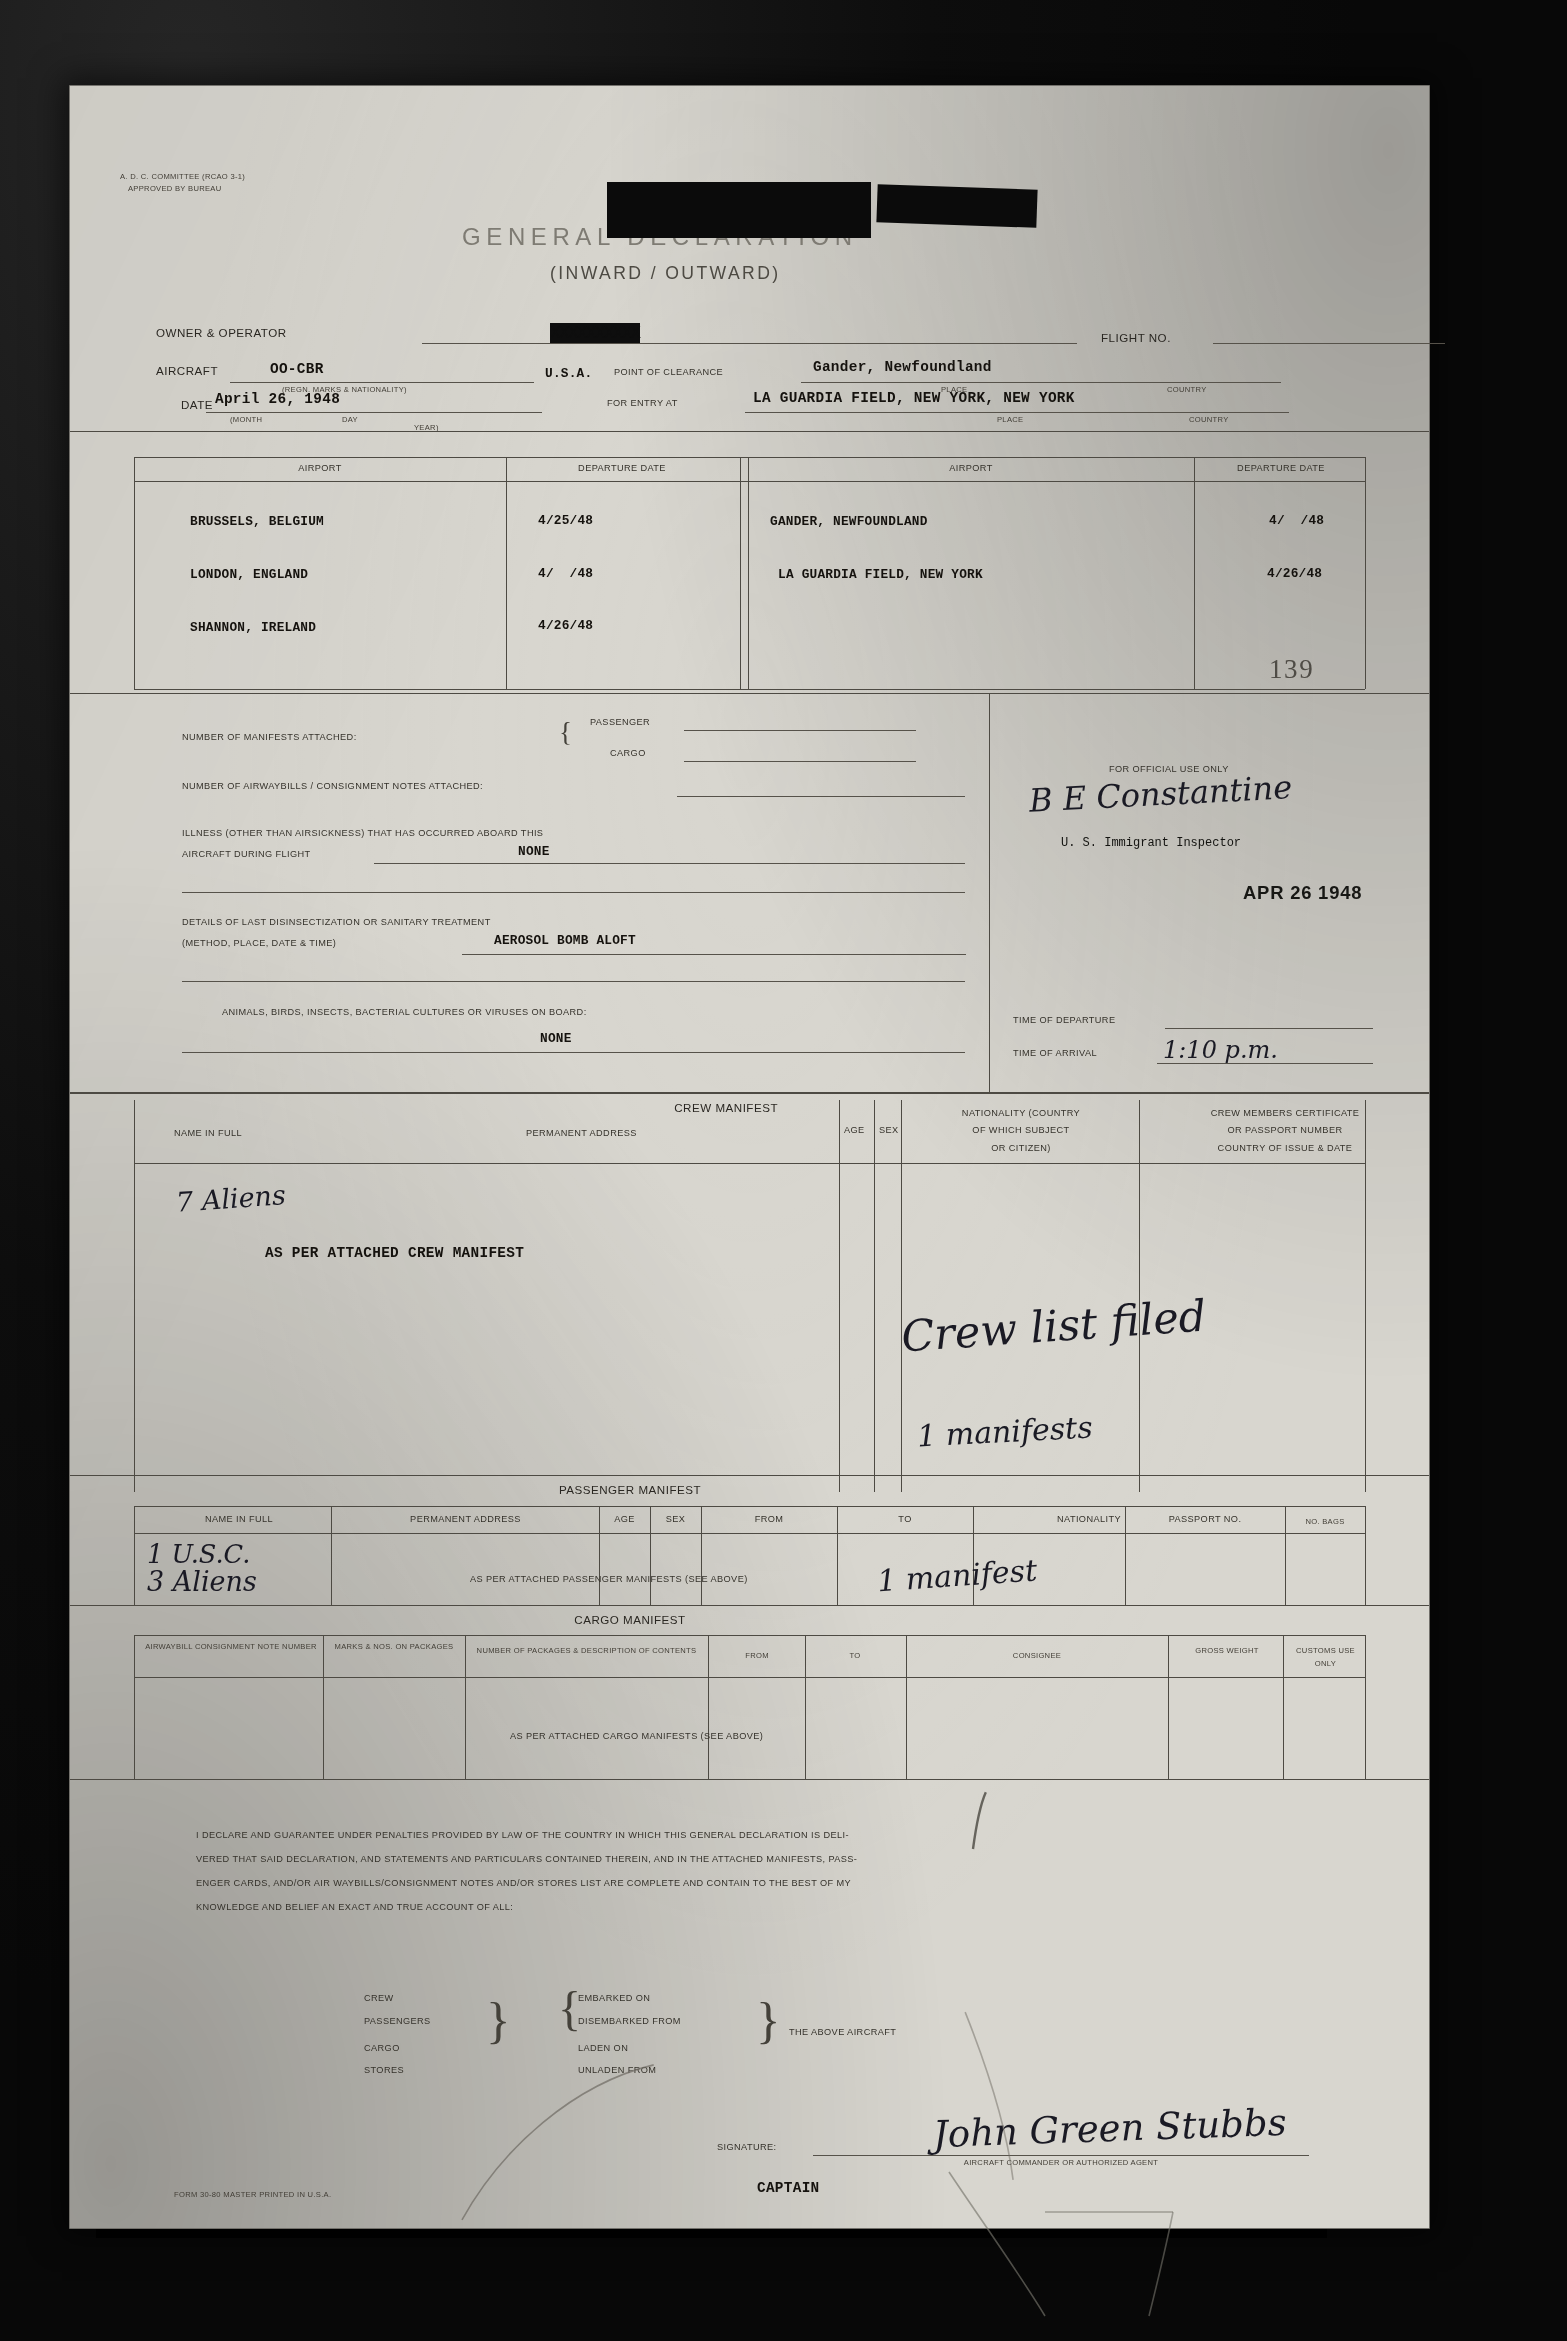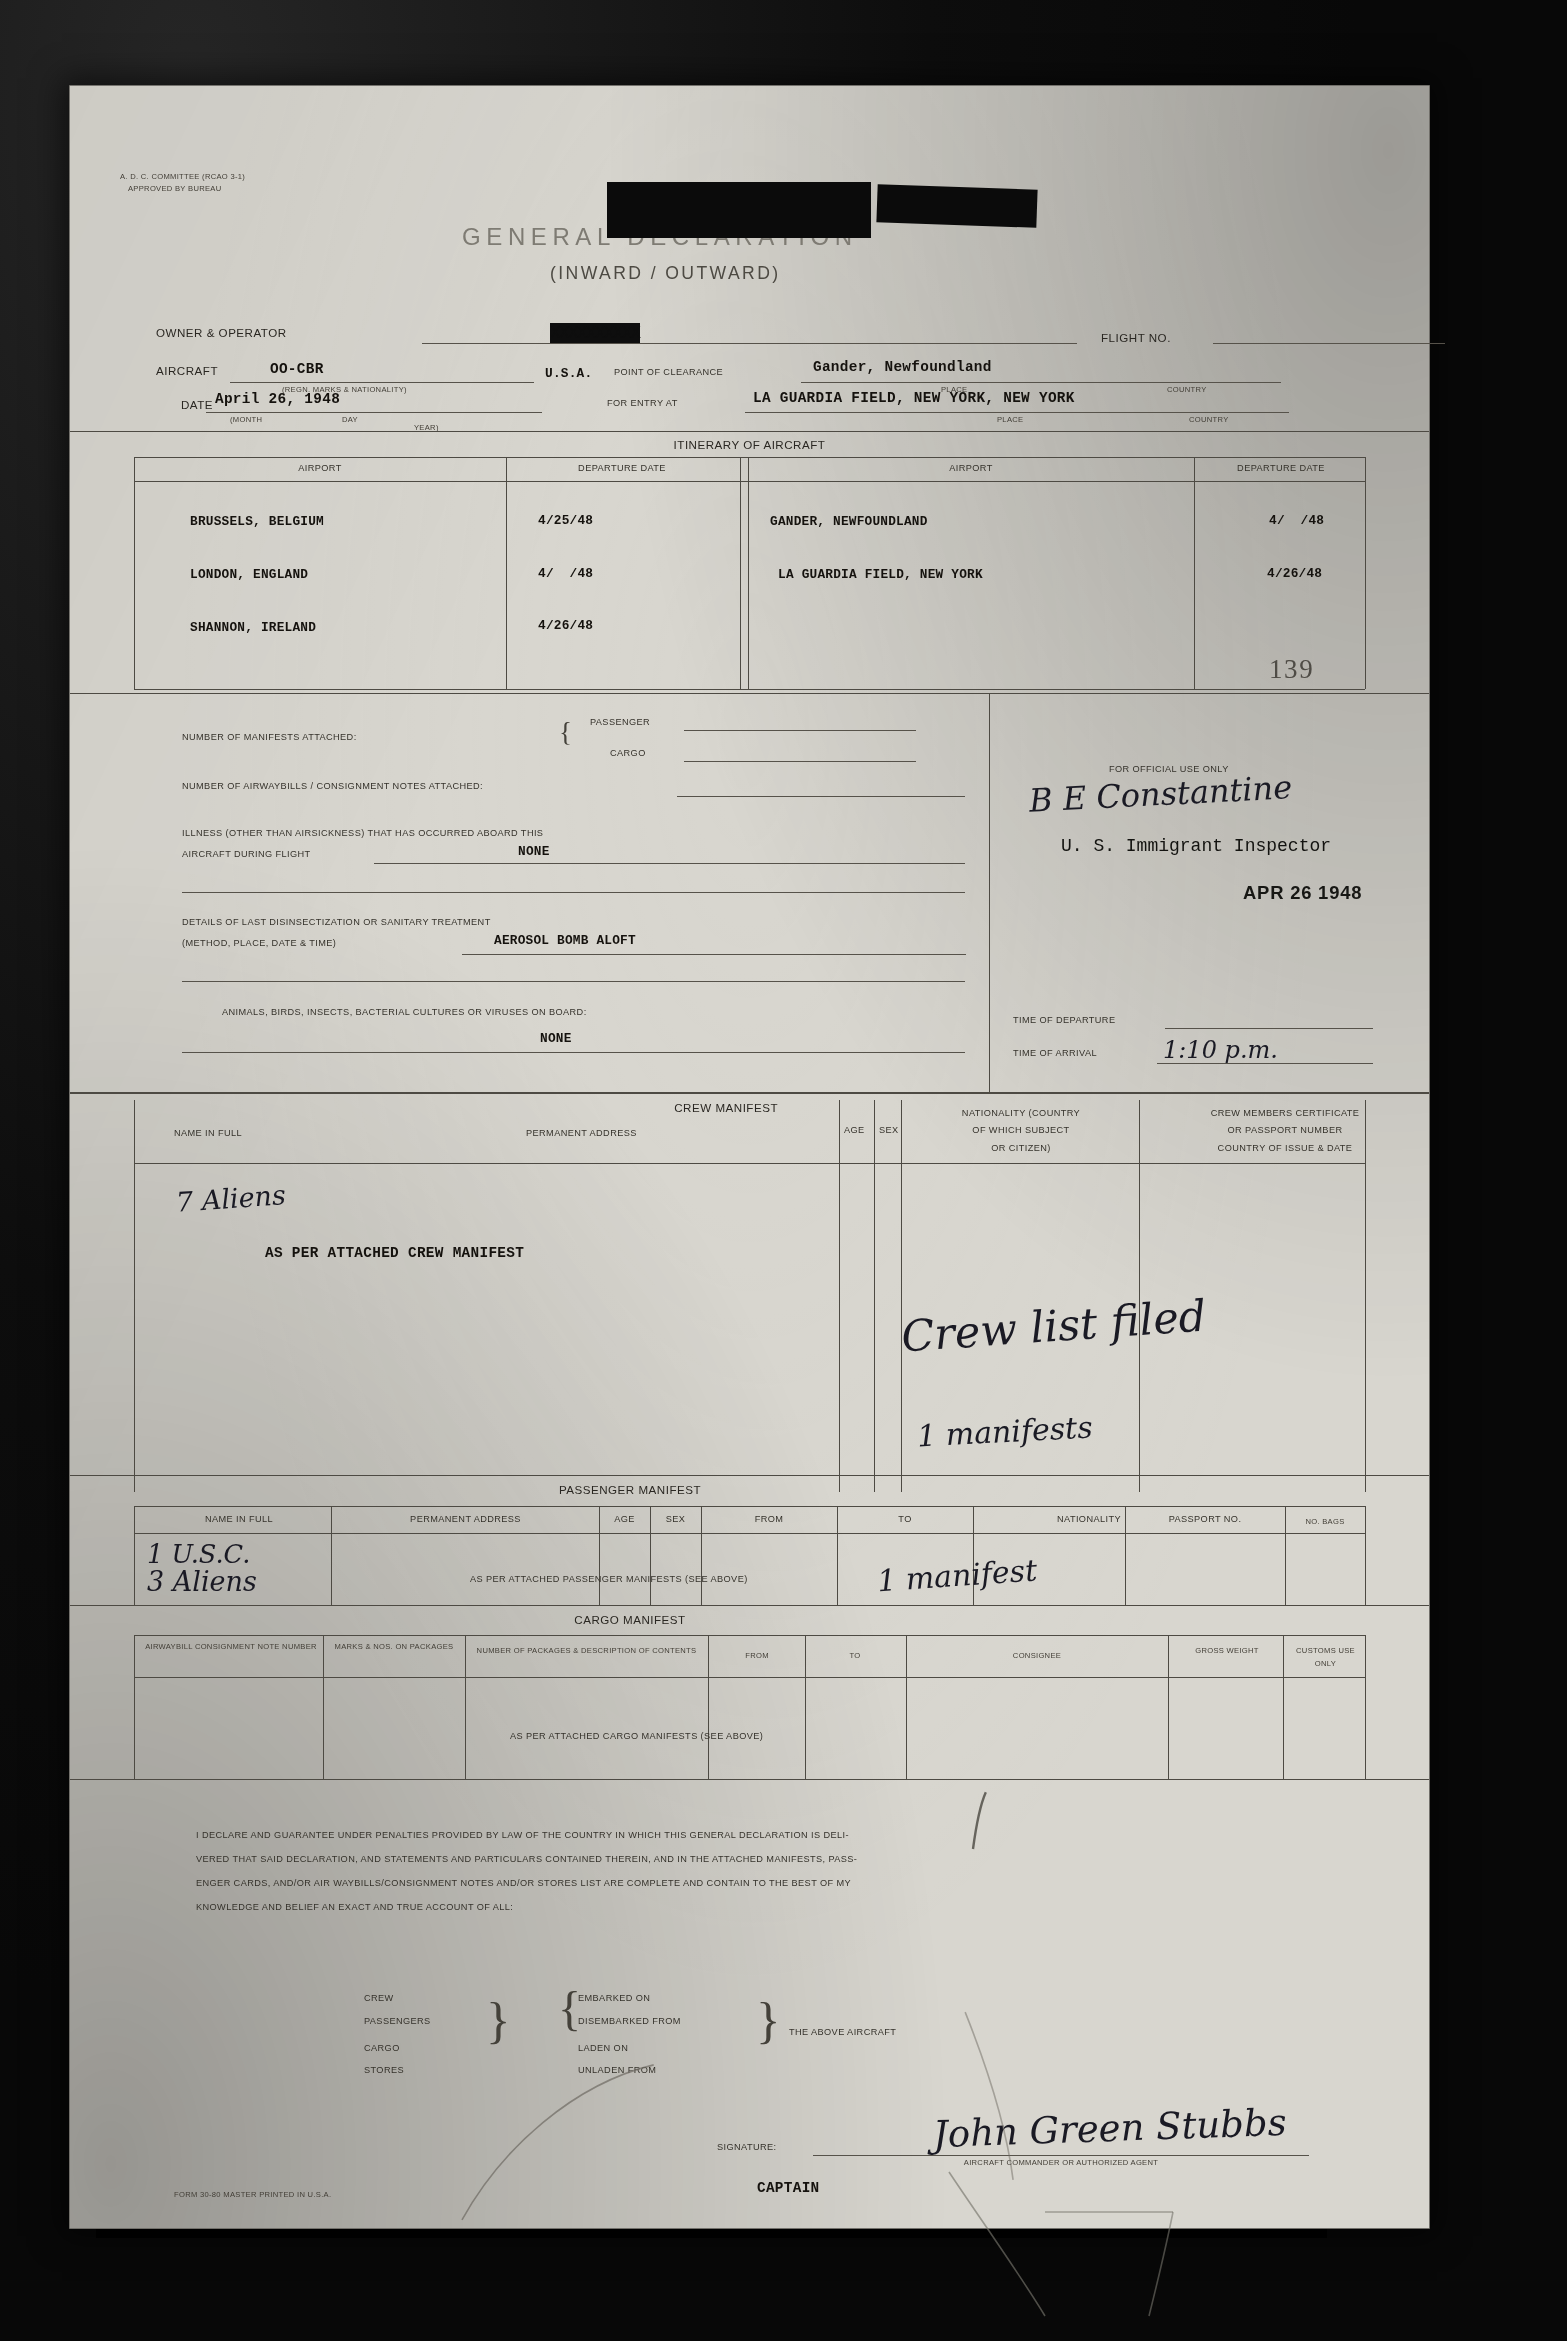--- a/index.html
+++ b/index.html
@@ -91,21 +91,20 @@
     <div class="t lbl-xs" style="left:160px;top:329px;">(MONTH</div>
     <div class="t lbl-xs" style="left:272px;top:329px;">DAY</div>
     <div class="t lbl-xs" style="left:344px;top:329px;margin-top:8px;">YEAR)</div>
     <div class="t lbl-sm" style="left:537px;top:312px;">FOR ENTRY AT</div>
     <div class="t type" style="left:683px;top:304px;">LA GUARDIA FIELD, NEW YORK, NEW YORK</div>
     <div class="rule" style="left:675px;top:326px;width:544px;"></div>
     <div class="t lbl-xs" style="left:927px;top:329px;">PLACE</div>
     <div class="t lbl-xs" style="left:1119px;top:329px;">COUNTRY</div>
 
     <div class="hline" style="left:0px;top:345px;width:1359px;border-top-width:1.6px;"></div>
-    <div class="t lbl ctr" style="left:0;top:352px;width:1359px;">ITINERARY OF AIRCRAFT</div>
     <div class="hline" style="left:64px;top:371px;width:1231px;"></div>
 
     <div class="t lbl-sm ctr" style="left:64px;top:377px;width:372px;">AIRPORT</div>
     <div class="t lbl-sm ctr" style="left:436px;top:377px;width:232px;">DEPARTURE DATE</div>
     <div class="t lbl-sm ctr" style="left:679px;top:377px;width:444px;">AIRPORT</div>
     <div class="t lbl-sm ctr" style="left:1127px;top:377px;width:168px;">DEPARTURE DATE</div>
 
     <div class="hline" style="left:64px;top:395px;width:1231px;"></div>
     <div class="vline" style="left:436px;top:371px;height:232px;"></div>
     <div class="vline" style="left:670px;top:371px;height:232px;"></div>
@@ -155,21 +154,21 @@
     <div class="t type-s" style="left:424px;top:847px;">AEROSOL BOMB ALOFT</div>
     <div class="rule" style="left:392px;top:868px;width:504px;"></div>
     <div class="rule" style="left:112px;top:895px;width:783px;"></div>
 
     <div class="t lbl-sm" style="left:112px;top:921px;margin-left:40px;">ANIMALS, BIRDS, INSECTS, BACTERIAL CULTURES OR VIRUSES ON BOARD:</div>
     <div class="t type-s" style="left:470px;top:945px;">NONE</div>
     <div class="rule" style="left:112px;top:966px;width:783px;"></div>
 
     <div class="t lbl-sm" style="left:1039px;top:678px;">FOR OFFICIAL USE ONLY</div>
     <div class="t hand" style="left:959px;top:689px;font-size:32px;transform:rotate(-3deg);">B E Constantine</div>
-    <div class="t" style="left:991px;top:750px;font-family:'Liberation Mono',monospace;font-size:18px;color:#131310;">U. S. Immigrant Inspector</div>
+    <div class="t" style="left:991px;top:750px;font-family:'Liberation Mono',monospace;font-size:12px;color:#131310;">U. S. Immigrant Inspector</div>
     <div class="t" style="left:1173px;top:796px;font-family:'Liberation Sans',sans-serif;font-size:18.4px;font-weight:700;letter-spacing:0.8px;color:#171714;">APR 26 1948</div>
 
     <div class="t lbl-sm" style="left:943px;top:929px;">TIME OF DEPARTURE</div>
     <div class="rule" style="left:1095px;top:942px;width:208px;"></div>
     <div class="t lbl-sm" style="left:943px;top:962px;">TIME OF ARRIVAL</div>
     <div class="t hand" style="left:1093px;top:950px;font-size:24px;">1:10 p.m.</div>
     <div class="rule" style="left:1087px;top:977px;width:216px;"></div>
 
     <div class="t lbl ctr" style="left:308px;top:1015px;width:400px;text-align:right;">CREW MANIFEST</div>
     <div class="t lbl-sm" style="left:104px;top:1042px;">NAME IN FULL</div>

